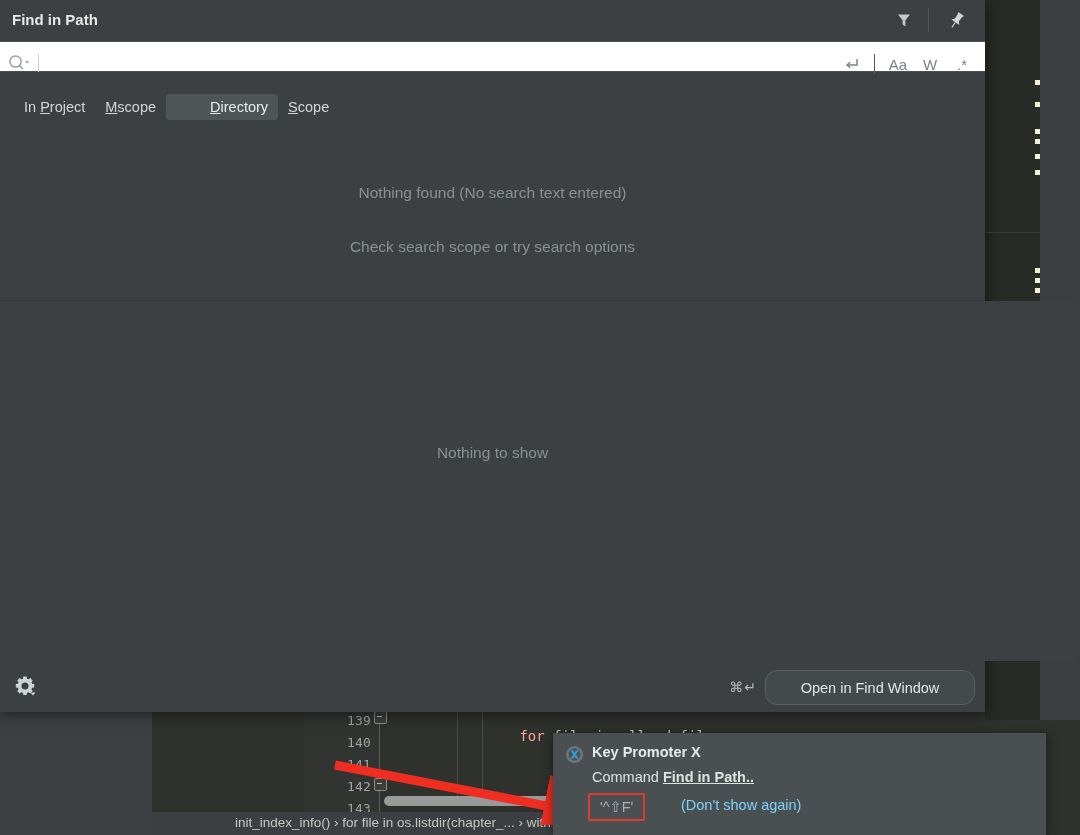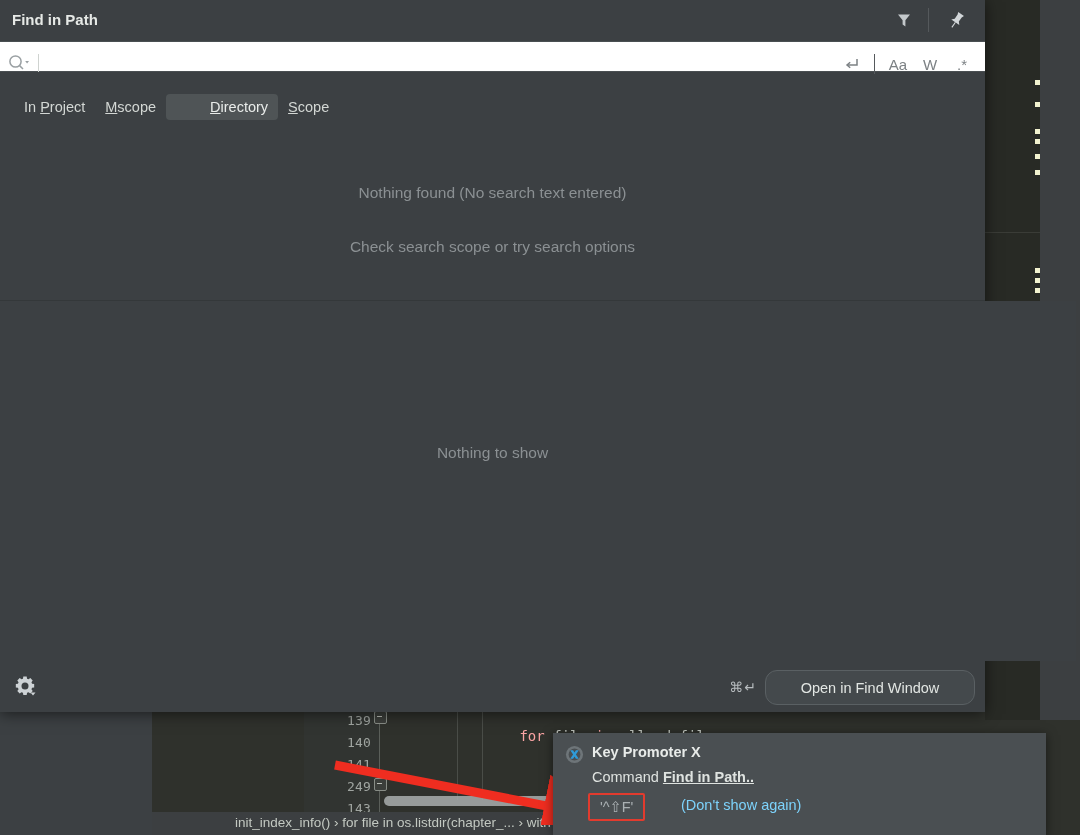--- a/index.html
+++ b/index.html
@@ -322,21 +322,21 @@
 
 <div id="root">
 
   <div class="editor-layer">
     <div class="editor-leftpad"></div>
     <div class="editor-body">
       <div class="gutter">
         <div class="lineno" style="top:13px">139</div>
         <div class="lineno" style="top:35px">140</div>
         <div class="lineno" style="top:57px">141</div>
-        <div class="lineno" style="top:79px">249</div>
+        <div class="lineno" style="top:79px">142</div>
         <div class="lineno" style="top:101px">143</div>
       </div>
       <div class="fold-rail"></div>
       <div class="fold-marker" style="top:11px"></div>
       <div class="fold-marker" style="top:78px"></div>
       <div class="indent-guide" style="left:305px"></div>
       <div class="indent-guide" style="left:330px"></div>
 
       <div class="code-line" style="left:300px; top:12px;">
         <span class="kw">for</span><span> file </span><span class="kw">in</span><span> all_md_file</span><span class="pun">:</span>

